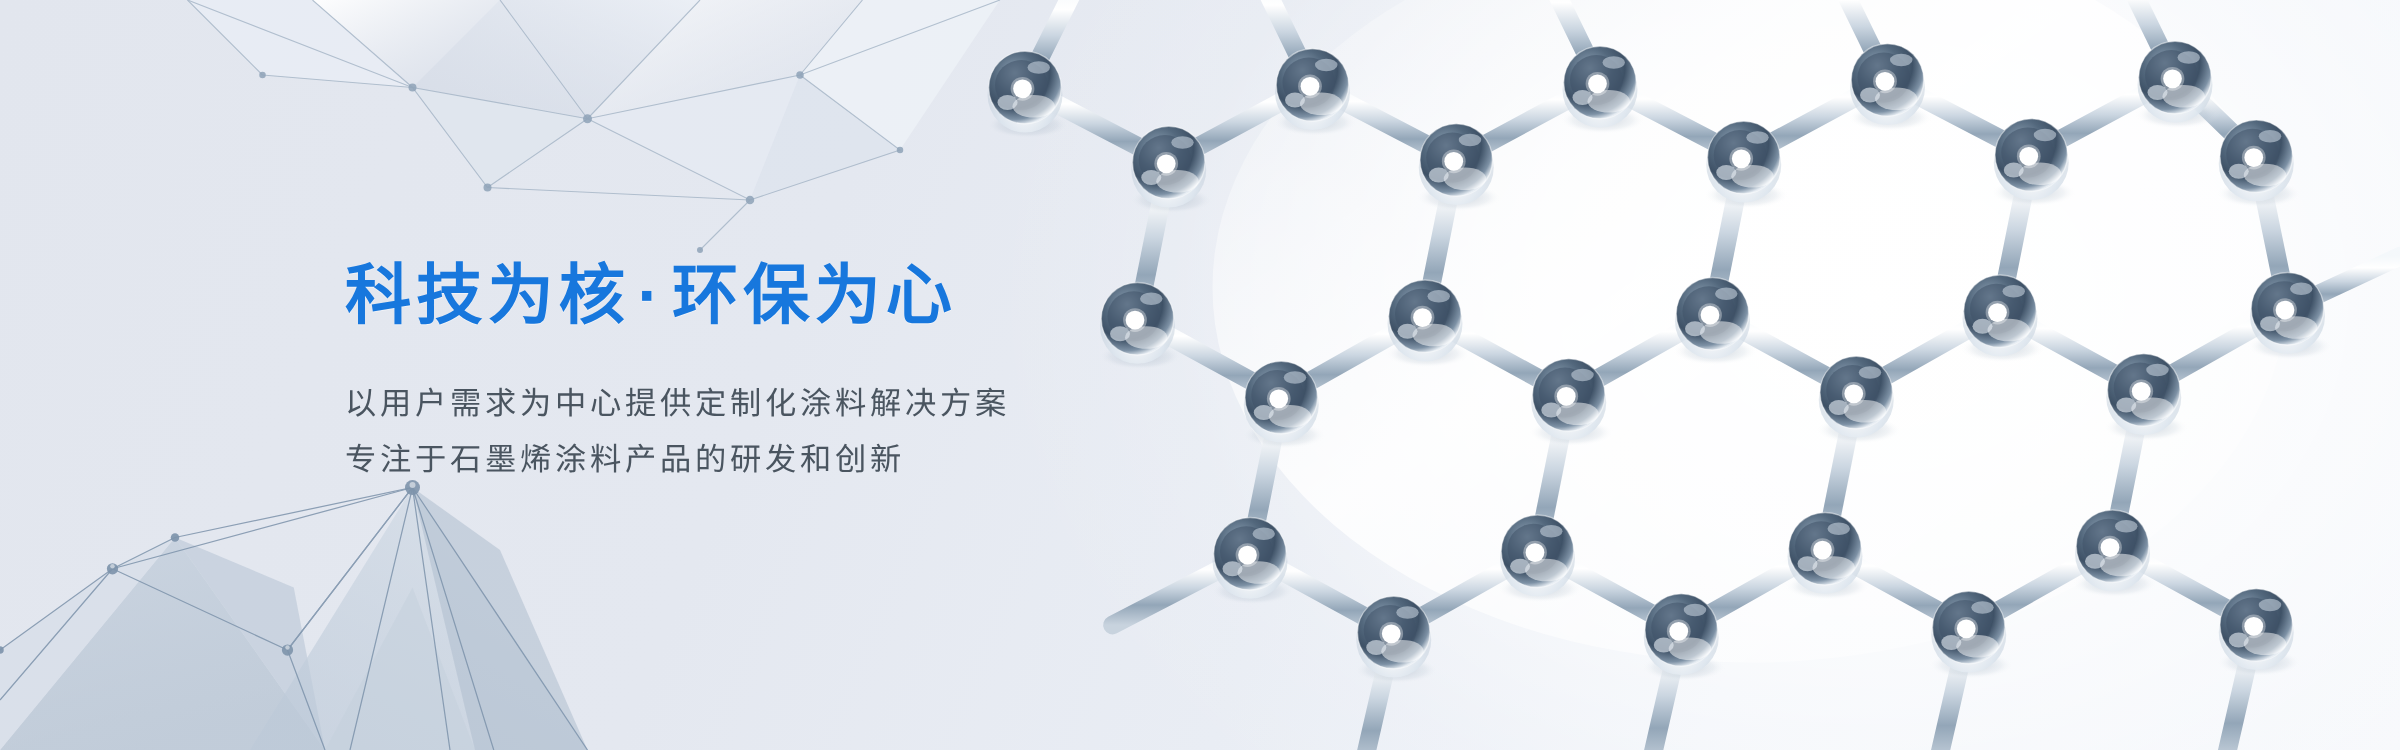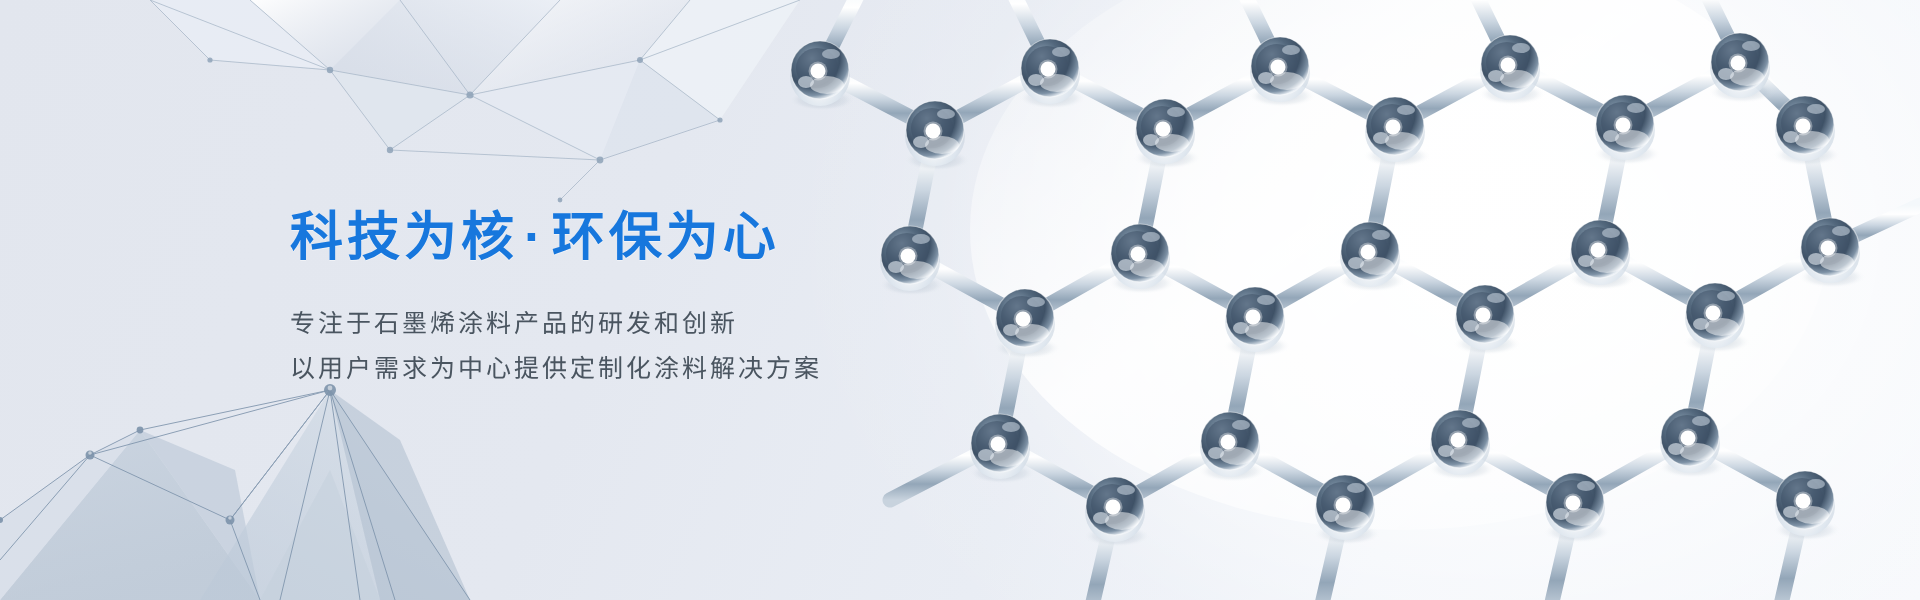--- a/index.html
+++ b/index.html
@@ -23,21 +23,21 @@
 
   
   .lattice{
     position:absolute;top:0;right:0;width:1160px;height:600px;
     pointer-events:none;overflow:hidden;
   }
   .lattice svg{position:absolute;top:0;left:0;width:1160px;height:600px;}
 
   
   .copy{
-    position:absolute;left:290px;top:0;height:600px;
+    position:absolute;left:276px;top:0;height:600px;
     display:flex;flex-direction:column;justify-content:center;
     z-index:5;
   }
   .headline{
     font-size:53px;
     font-weight:bold;
     color:#1777dd;
     letter-spacing:4px;
     line-height:1.1;
     margin:0 0 34px 0;
@@ -278,17 +278,17 @@
         <use href="#sphere" x="815" y="502"></use>
         <use href="#sphere" x="930" y="437"></use>
         <use href="#sphere" x="1045" y="500"></use>
       </g>
     </svg>
   </div>
 
   <div class="copy">
     <h1 class="headline"><span>科技为核</span><span class="dot">·</span><span>环保为心</span></h1>
 
+    <p class="sub">以用户需求为中心提供定制化涂料解决方案</p>
     <p class="sub">专注于石墨烯涂料产品的研发和创新</p>
-    <p class="sub">以用户需求为中心提供定制化涂料解决方案</p>
   </div>
 
 </div>
 
 </body></html>

